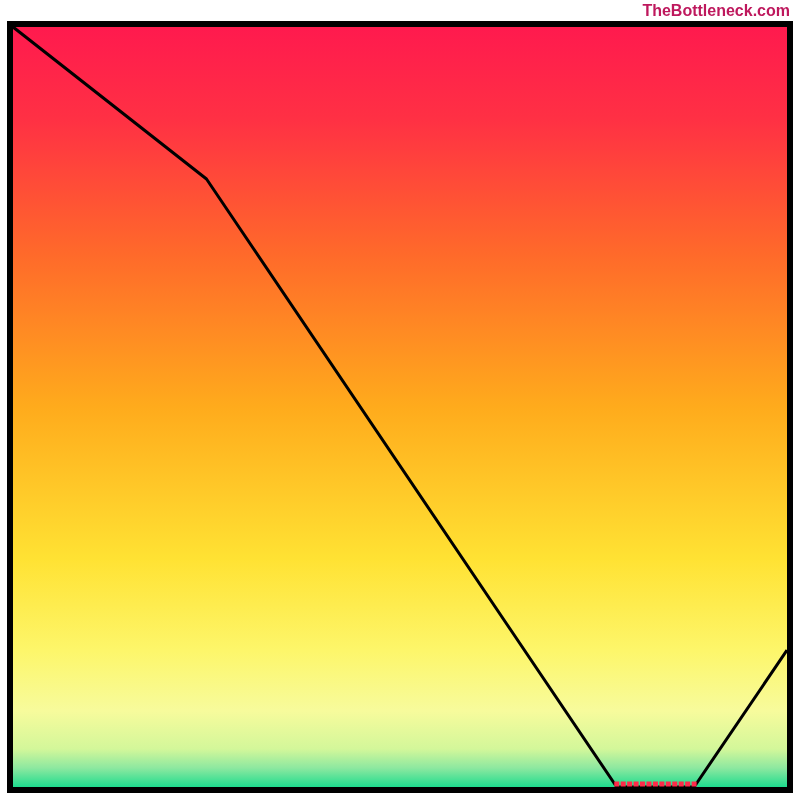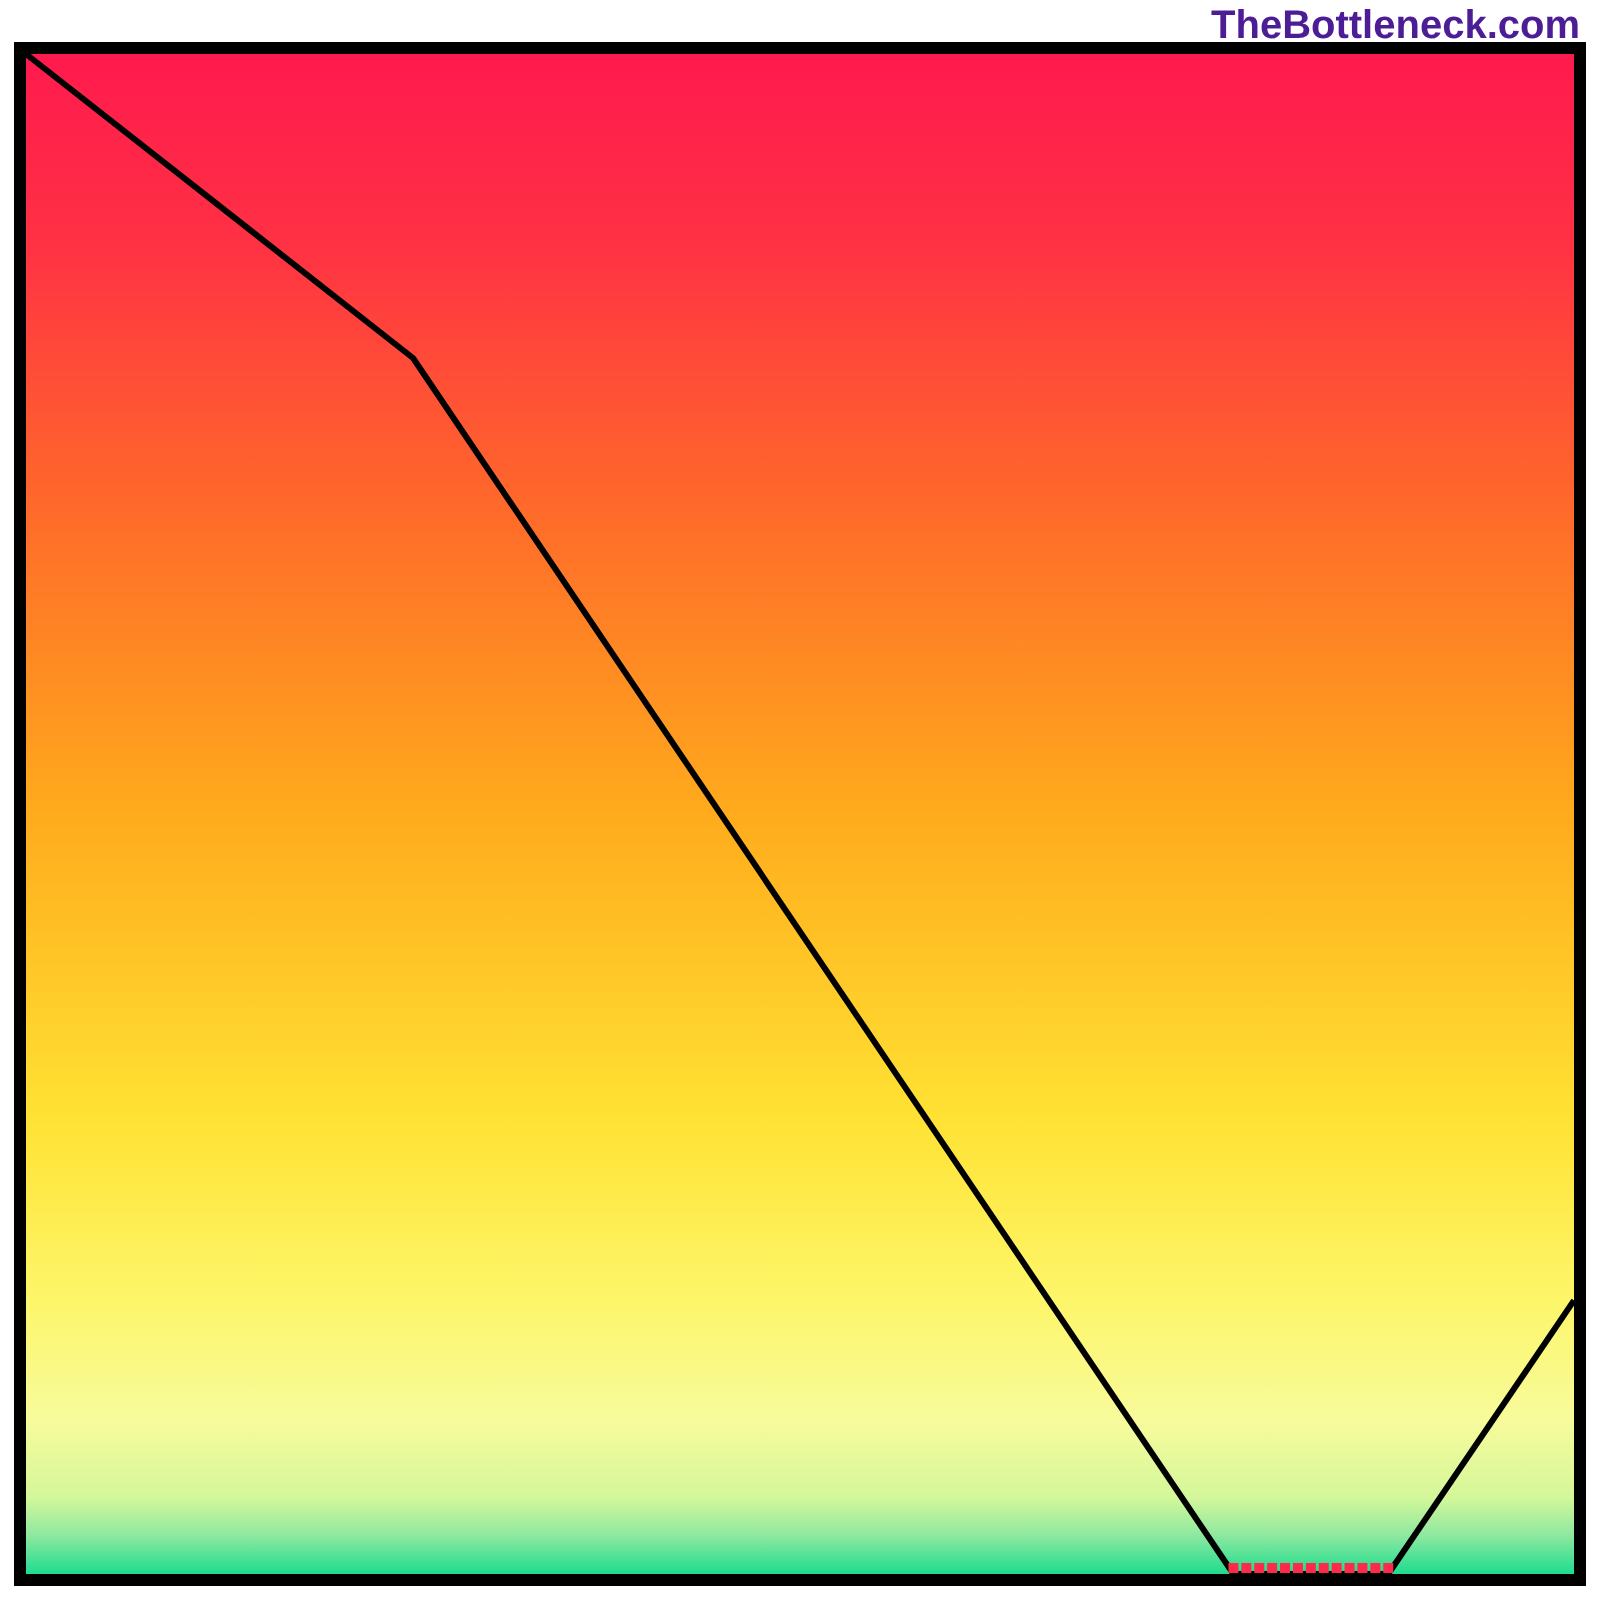--- a/index.html
+++ b/index.html
@@ -13,23 +13,23 @@
   }
   .chart-container {
     position: relative;
     width: 800px;
     height: 800px;
   }
   .attribution {
     position: absolute;
     top: 2px;
     right: 10px;
-    font-size: 20px;
+    font-size: 16px;
     font-weight: bold;
-    color: #4c1d95;
+    color: #be185d;
     z-index: 10;
   }
   svg.chart {
     position: absolute;
     top: 0;
     left: 0;
   }
 </style>
 </head>
 <body>

